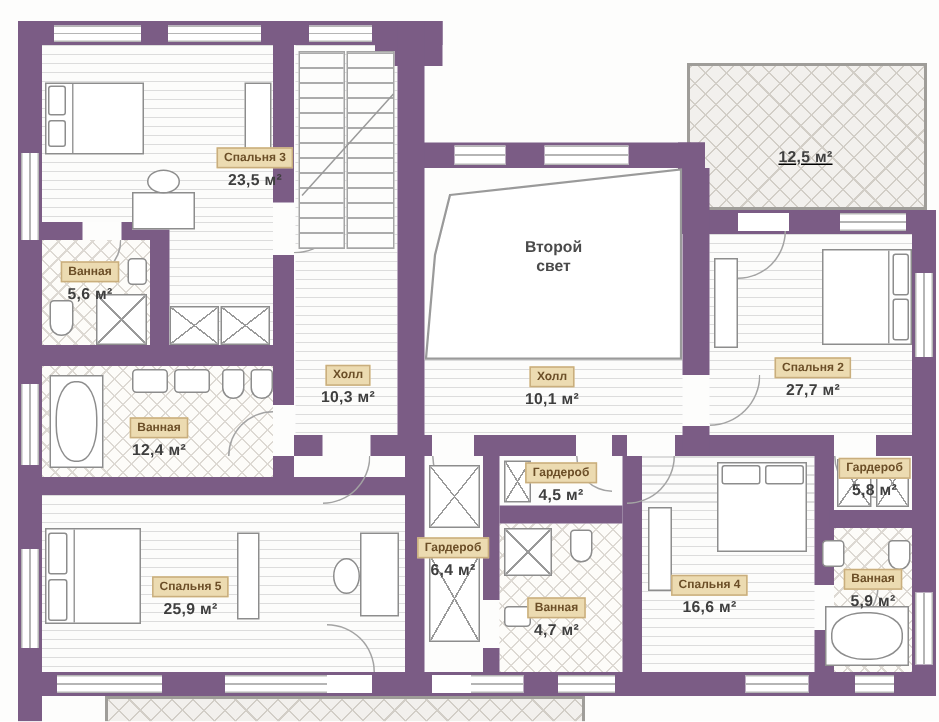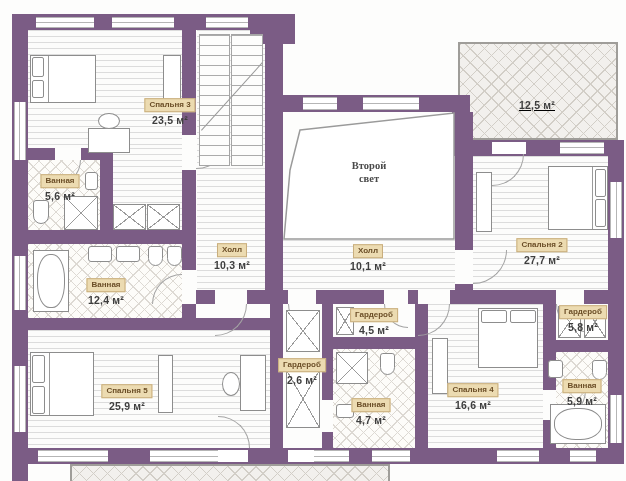--- a/index.html
+++ b/index.html
@@ -34,21 +34,21 @@
     background-image:repeating-linear-gradient(to bottom,#ababab 0 1px,transparent 1px 10px);}
   .arc{position:absolute;box-sizing:border-box;}
   .arc-br{border-right:1px solid #a3a3a3;border-bottom:1px solid #a3a3a3;border-radius:0 0 100% 0;}
   .arc-bl{border-left:1px solid #a3a3a3;border-bottom:1px solid #a3a3a3;border-radius:0 0 0 100%;}
   .arc-tr{border-top:1px solid #a3a3a3;border-right:1px solid #a3a3a3;border-radius:0 100% 0 0;}
   .arc-tl{border-top:1px solid #a3a3a3;border-left:1px solid #a3a3a3;border-radius:100% 0 0 0;}
   .label{position:absolute;transform:translate(-50%,-50%);display:flex;flex-direction:column;align-items:center;gap:2px;z-index:30;}
   .badge{font-size:8px;font-weight:700;color:#6b4e27;background:#ecdbb1;border:1px solid #c9ae7d;
     padding:1px 4px;white-space:nowrap;line-height:1.2;}
   .area{font-size:10.5px;font-weight:700;color:#3e3e3e;white-space:nowrap;letter-spacing:.2px;}
-  .void-text{font-size:10.5px;font-weight:700;color:#4a4a4a;text-align:center;width:56px;line-height:1.25;font-family:Liberation Serif, serif;}
+  .void-text{font-size:10.5px;font-weight:700;color:#4a4a4a;text-align:center;width:56px;line-height:1.25;}
 </style>
 </head>
 <body>
 
 <div id="stage">
 
   <div class="floor-lines" style="left:28px;top:30px;width:154px;height:118px;"></div>
   <div class="floor-lines" style="left:113px;top:148px;width:69px;height:82px;"></div>
   <div class="floor-lines" style="left:197px;top:30px;width:68px;height:260px;"></div>
   <div class="floor-diamond" style="left:28px;top:160px;width:72px;height:70px;"></div>
@@ -231,21 +231,21 @@
   <div class="label" style="left:106px;top:292px;">
     <span class="badge">Ванная</span>
     <span class="area">12,4 м²</span>
   </div>
   <div class="label" style="left:127px;top:398px;">
     <span class="badge">Спальня 5</span>
     <span class="area">25,9 м²</span>
   </div>
   <div class="label" style="left:302px;top:372px;">
     <span class="badge">Гардероб</span>
-    <span class="area">2,6 м²</span>
+    <span class="area">6,4 м²</span>
   </div>
   <div class="label" style="left:374px;top:322px;">
     <span class="badge">Гардероб</span>
     <span class="area">4,5 м²</span>
   </div>
   <div class="label" style="left:371px;top:412px;">
     <span class="badge">Ванная</span>
     <span class="area">4,7 м²</span>
   </div>
   <div class="label" style="left:473px;top:397px;">

